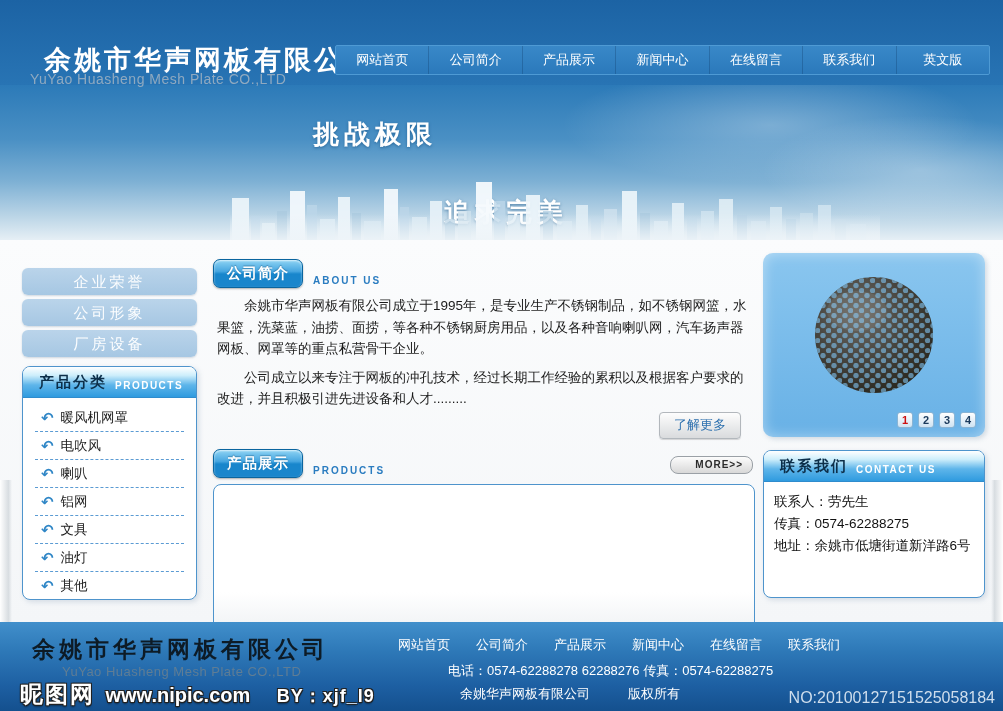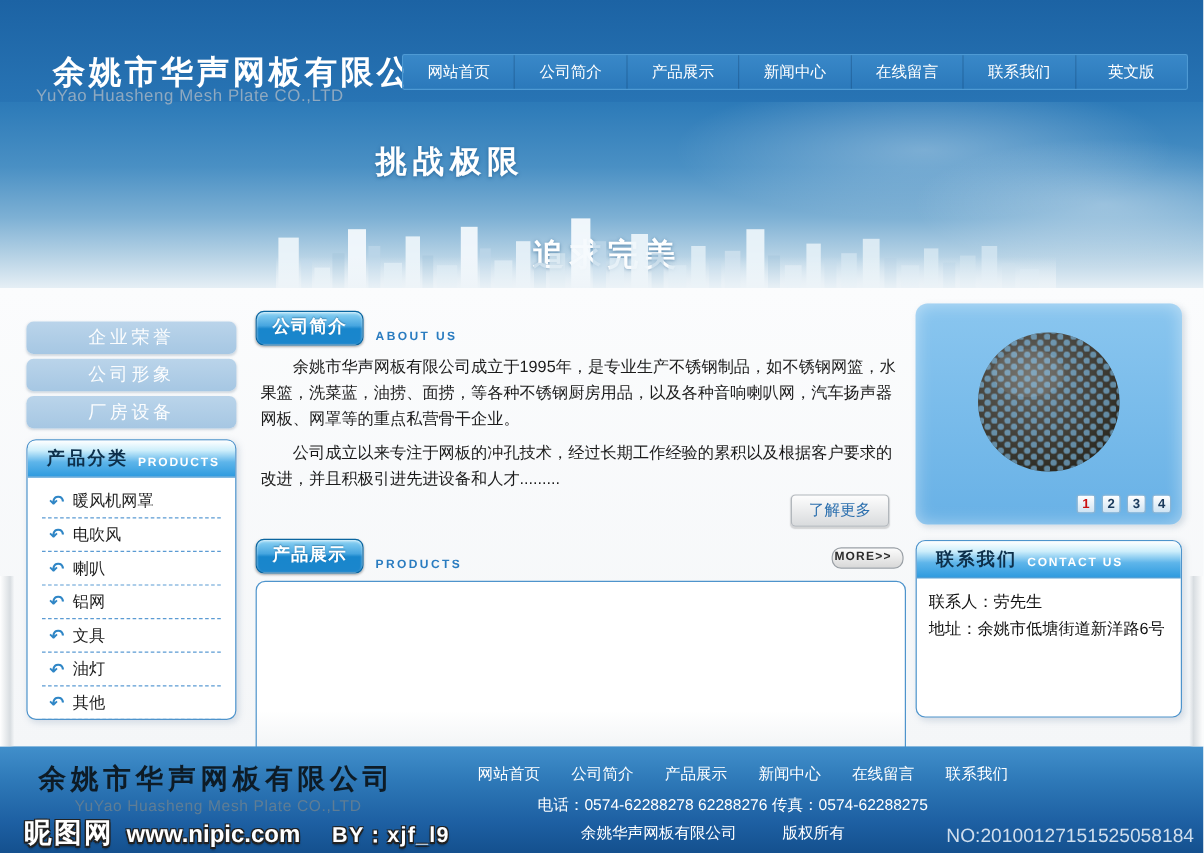--- a/index.html
+++ b/index.html
@@ -67,21 +67,21 @@
              text-shadow:0 -1px 1px rgba(0,60,100,.4); }
   .sec-sub { margin:0 0 2px 10px; font-size:10px; font-weight:bold; color:#2a7cc0; letter-spacing:2px; }
   .para { margin:7px 0 0 4px; font-size:13.5px; line-height:21.5px; color:#1b1b1b; text-indent:2em; }
   .more-row { text-align:right; margin:2px 14px 0 0; }
   .more-btn { padding:3px 14px 4px 14px; font-size:13px; color:#2b6fae; cursor:pointer;
               background:linear-gradient(180deg,#fdfdfd,#d9dbdd); border:1px solid #b2b7bc; border-radius:4px;
               box-shadow:0 1px 1px rgba(0,0,0,.15); font-family:inherit; }
   .products-head { margin-top:9px; }
   .more-pill { position:absolute; right:2px; bottom:4px; font-size:10px; font-weight:bold; color:#2b2b2b;
                background:linear-gradient(180deg,#fcfcfc,#d8d8d8); border:1px solid #9aa0a6; border-radius:8px;
-               padding:2px 9px 3px 1px; cursor:pointer; letter-spacing:1px; }
+               padding:2px 9px 3px 24px; cursor:pointer; letter-spacing:1px; }
   .products-box { margin-top:6px; height:151px; border:1px solid #4e94cc; border-radius:8px;
                   background:linear-gradient(180deg,#ffffff 72%,#eef1f3 100%); }
 
   
   .rightcol { position:absolute; left:763px; top:13px; width:222px; }
   .image-box { position:relative; height:184px; border-radius:10px;
                background:linear-gradient(180deg,#8ac6ef 0%,#68b1e6 100%);
                box-shadow:2px 2px 5px rgba(120,145,170,.3), inset 0 0 14px rgba(255,255,255,.45); }
   .dome { position:absolute; left:50%; top:45%; transform:translate(-50%,-50%); }
   .pager { position:absolute; right:9px; bottom:9px; display:flex; gap:5px; }
@@ -95,21 +95,21 @@
 
   
   .footer { position:absolute; left:0; top:622px; width:1003px; height:89px;
             background:linear-gradient(180deg,#418fcb 0%,#2e79b8 32%,#1d5fa2 72%,#14508e 100%); z-index:3; }
   .f-cn { position:absolute; left:32px; top:12px; font-size:23px; font-weight:bold; color:#0d1b26;
           letter-spacing:4px; white-space:nowrap; }
   .f-en { position:absolute; left:62px; top:42px; font-size:13px; color:#5f7d95; letter-spacing:0.5px; }
   .f-nav { position:absolute; left:398px; top:14px; display:flex; gap:26px; }
   .f-nav a { color:#ffffff; font-size:13px; text-decoration:none; cursor:pointer; white-space:nowrap; }
   .f-phone { position:absolute; left:448px; top:40px; color:#ffffff; font-size:13px; }
-  .f-copy { position:absolute; left:484px; top:63px; color:#ffffff; font-size:13px; }
+  .f-copy { position:absolute; left:460px; top:63px; color:#ffffff; font-size:13px; }
   .f-copy .gap { display:inline-block; width:38px; }
   .f-serial { position:absolute; right:8px; bottom:4px; color:#cfdeed; font-size:16px; }
 
   
   .watermark { position:absolute; left:20px; bottom:1px; z-index:10; color:#ffffff; font-weight:bold;
                text-shadow:-1px -1px 0 #222,1px -1px 0 #222,-1px 1px 0 #222,1px 1px 0 #222,0 2px 2px rgba(0,0,0,.5); }
   .wm-logo { font-size:23px; letter-spacing:2px; }
   .wm-url { font-size:20px; margin-left:6px; }
   .wm-by { font-size:18px; margin-left:22px; letter-spacing:1px; }
 </style>
@@ -280,20 +280,21 @@
         </div>
       </div>
 
       <div class="panel contact-panel">
         <div class="panel-head">
           <span class="panel-title">联系我们</span>
           <span class="panel-sub">CONTACT US</span>
         </div>
         <div class="contact-body">
           <div class="c-line">联系人：劳先生</div>
+          <div class="c-line">传真：0574-62288275</div>
           <div class="c-line">地址：余姚市低塘街道新洋路6号</div>
         </div>
       </div>
     </aside>
 
     <div class="edge-strip left"></div>
     <div class="edge-strip right"></div>
   </div>
 
   <footer class="footer">

